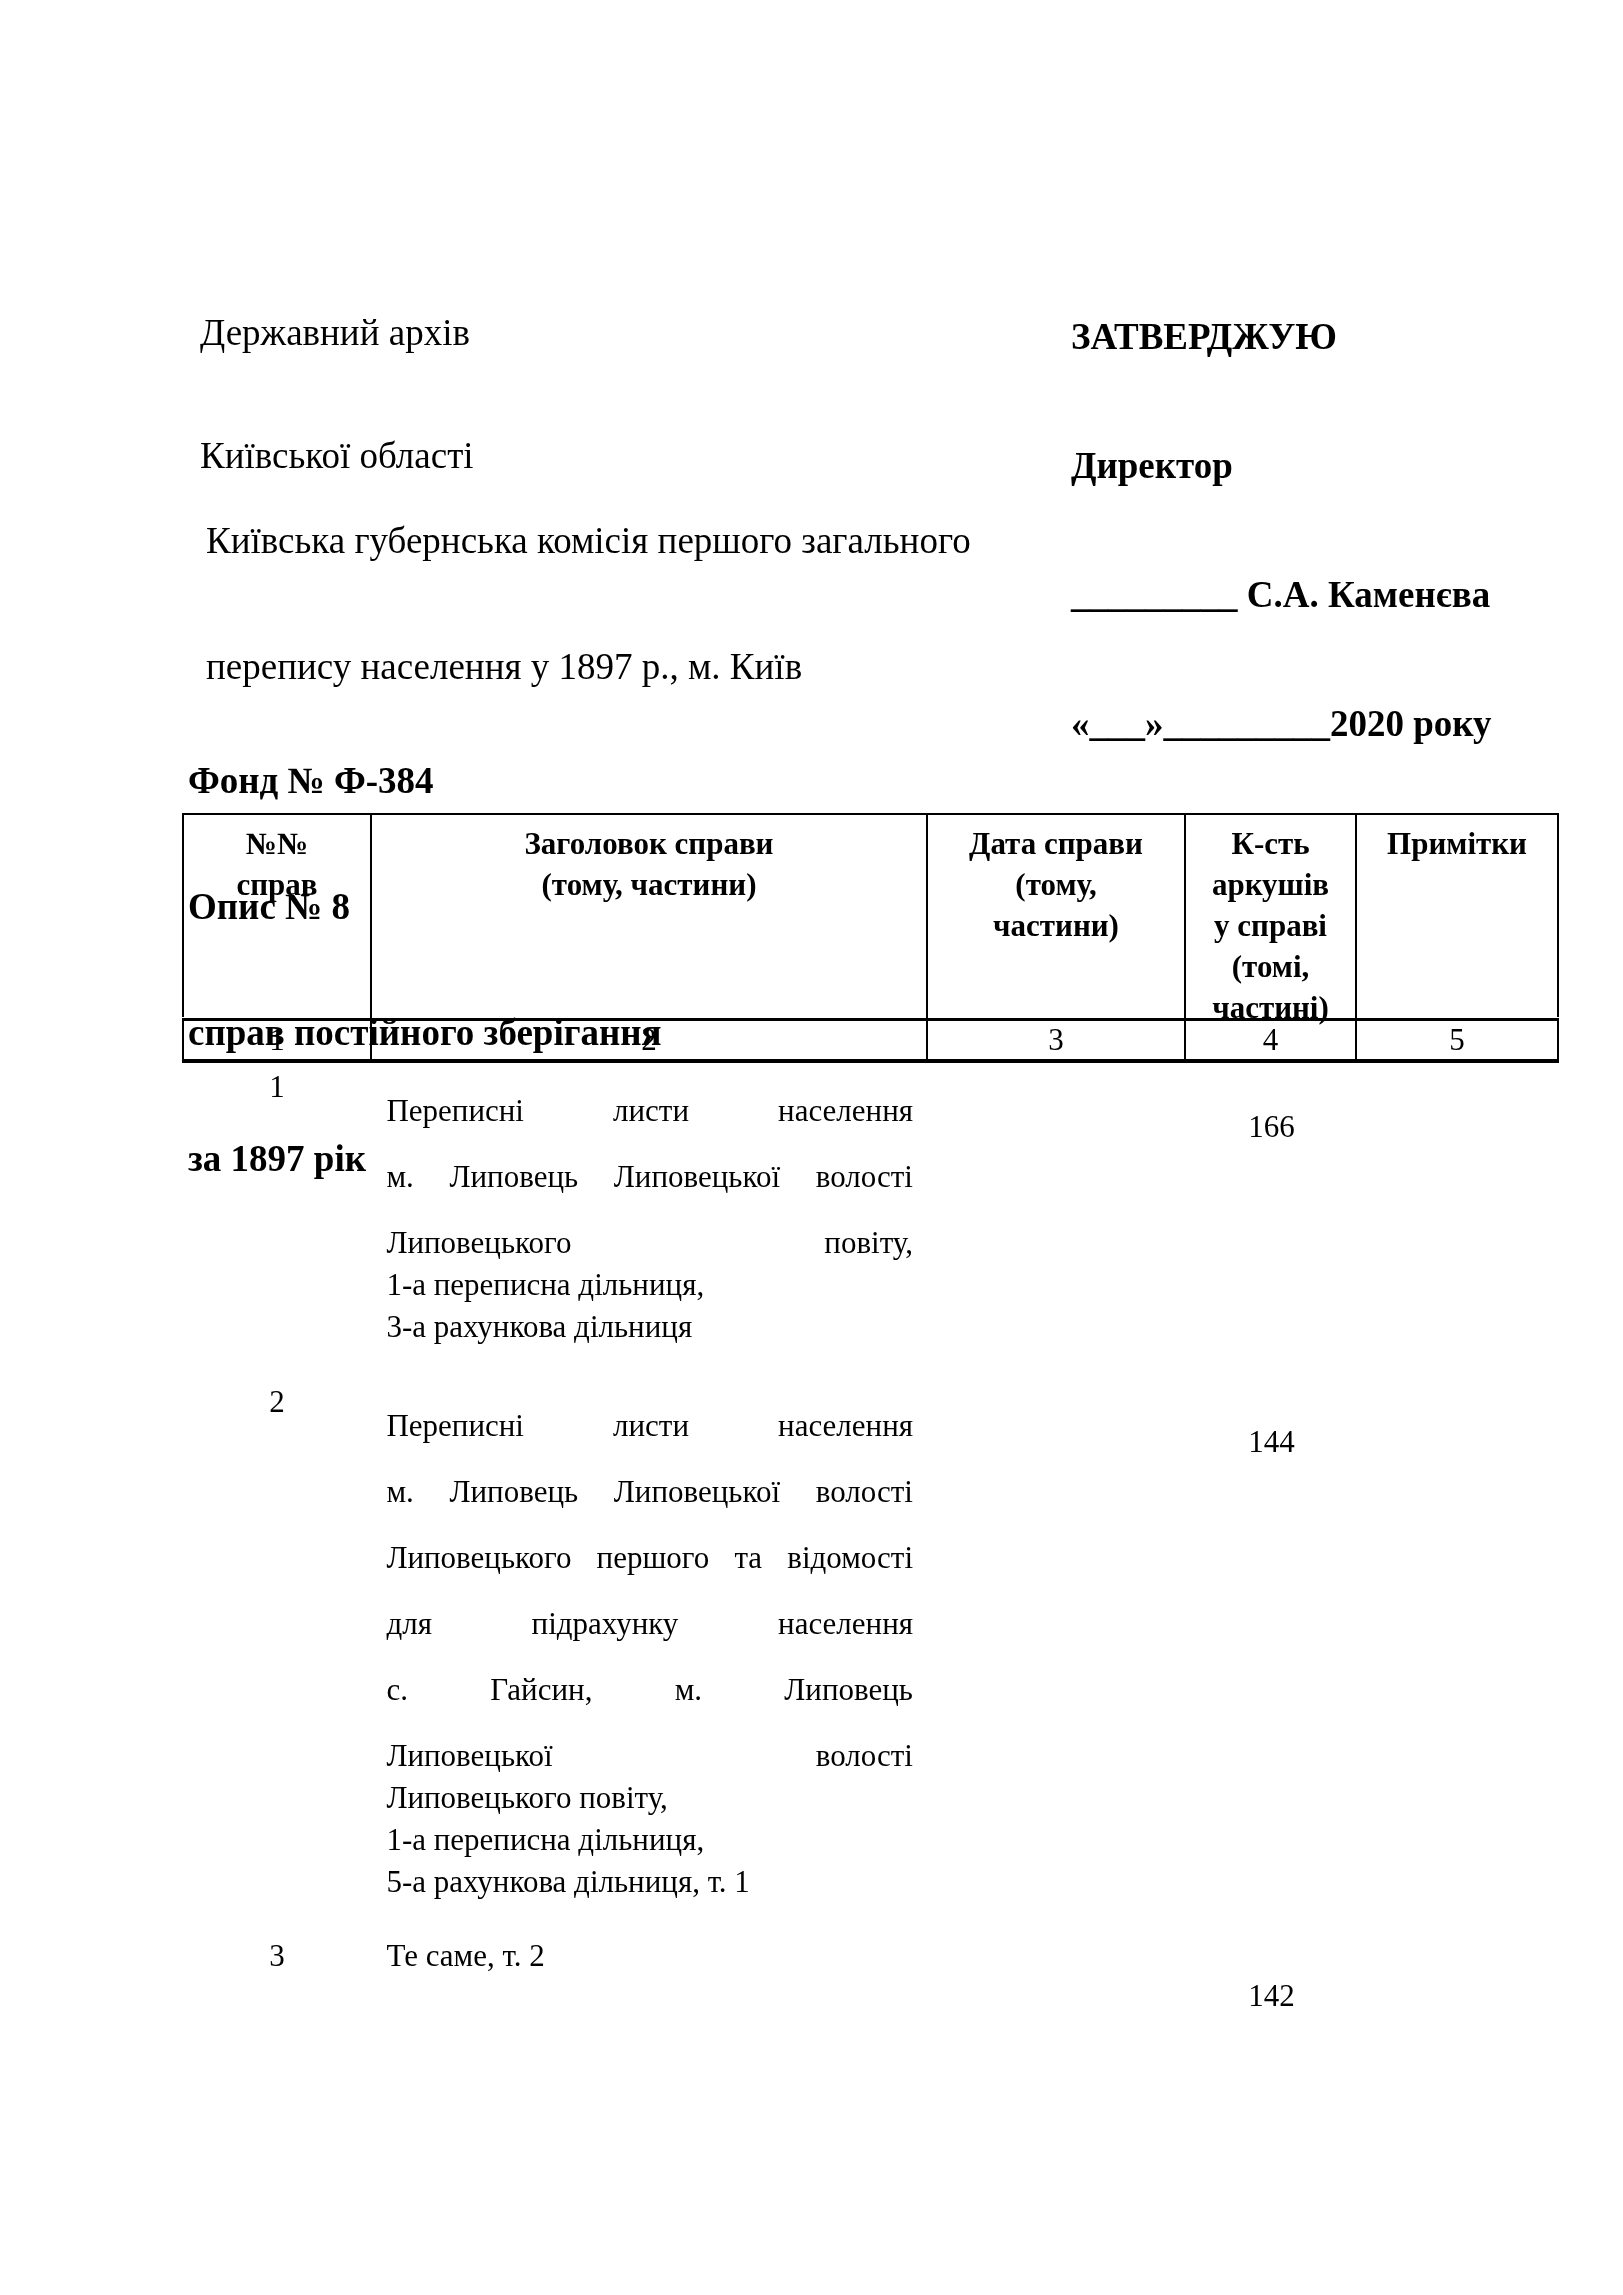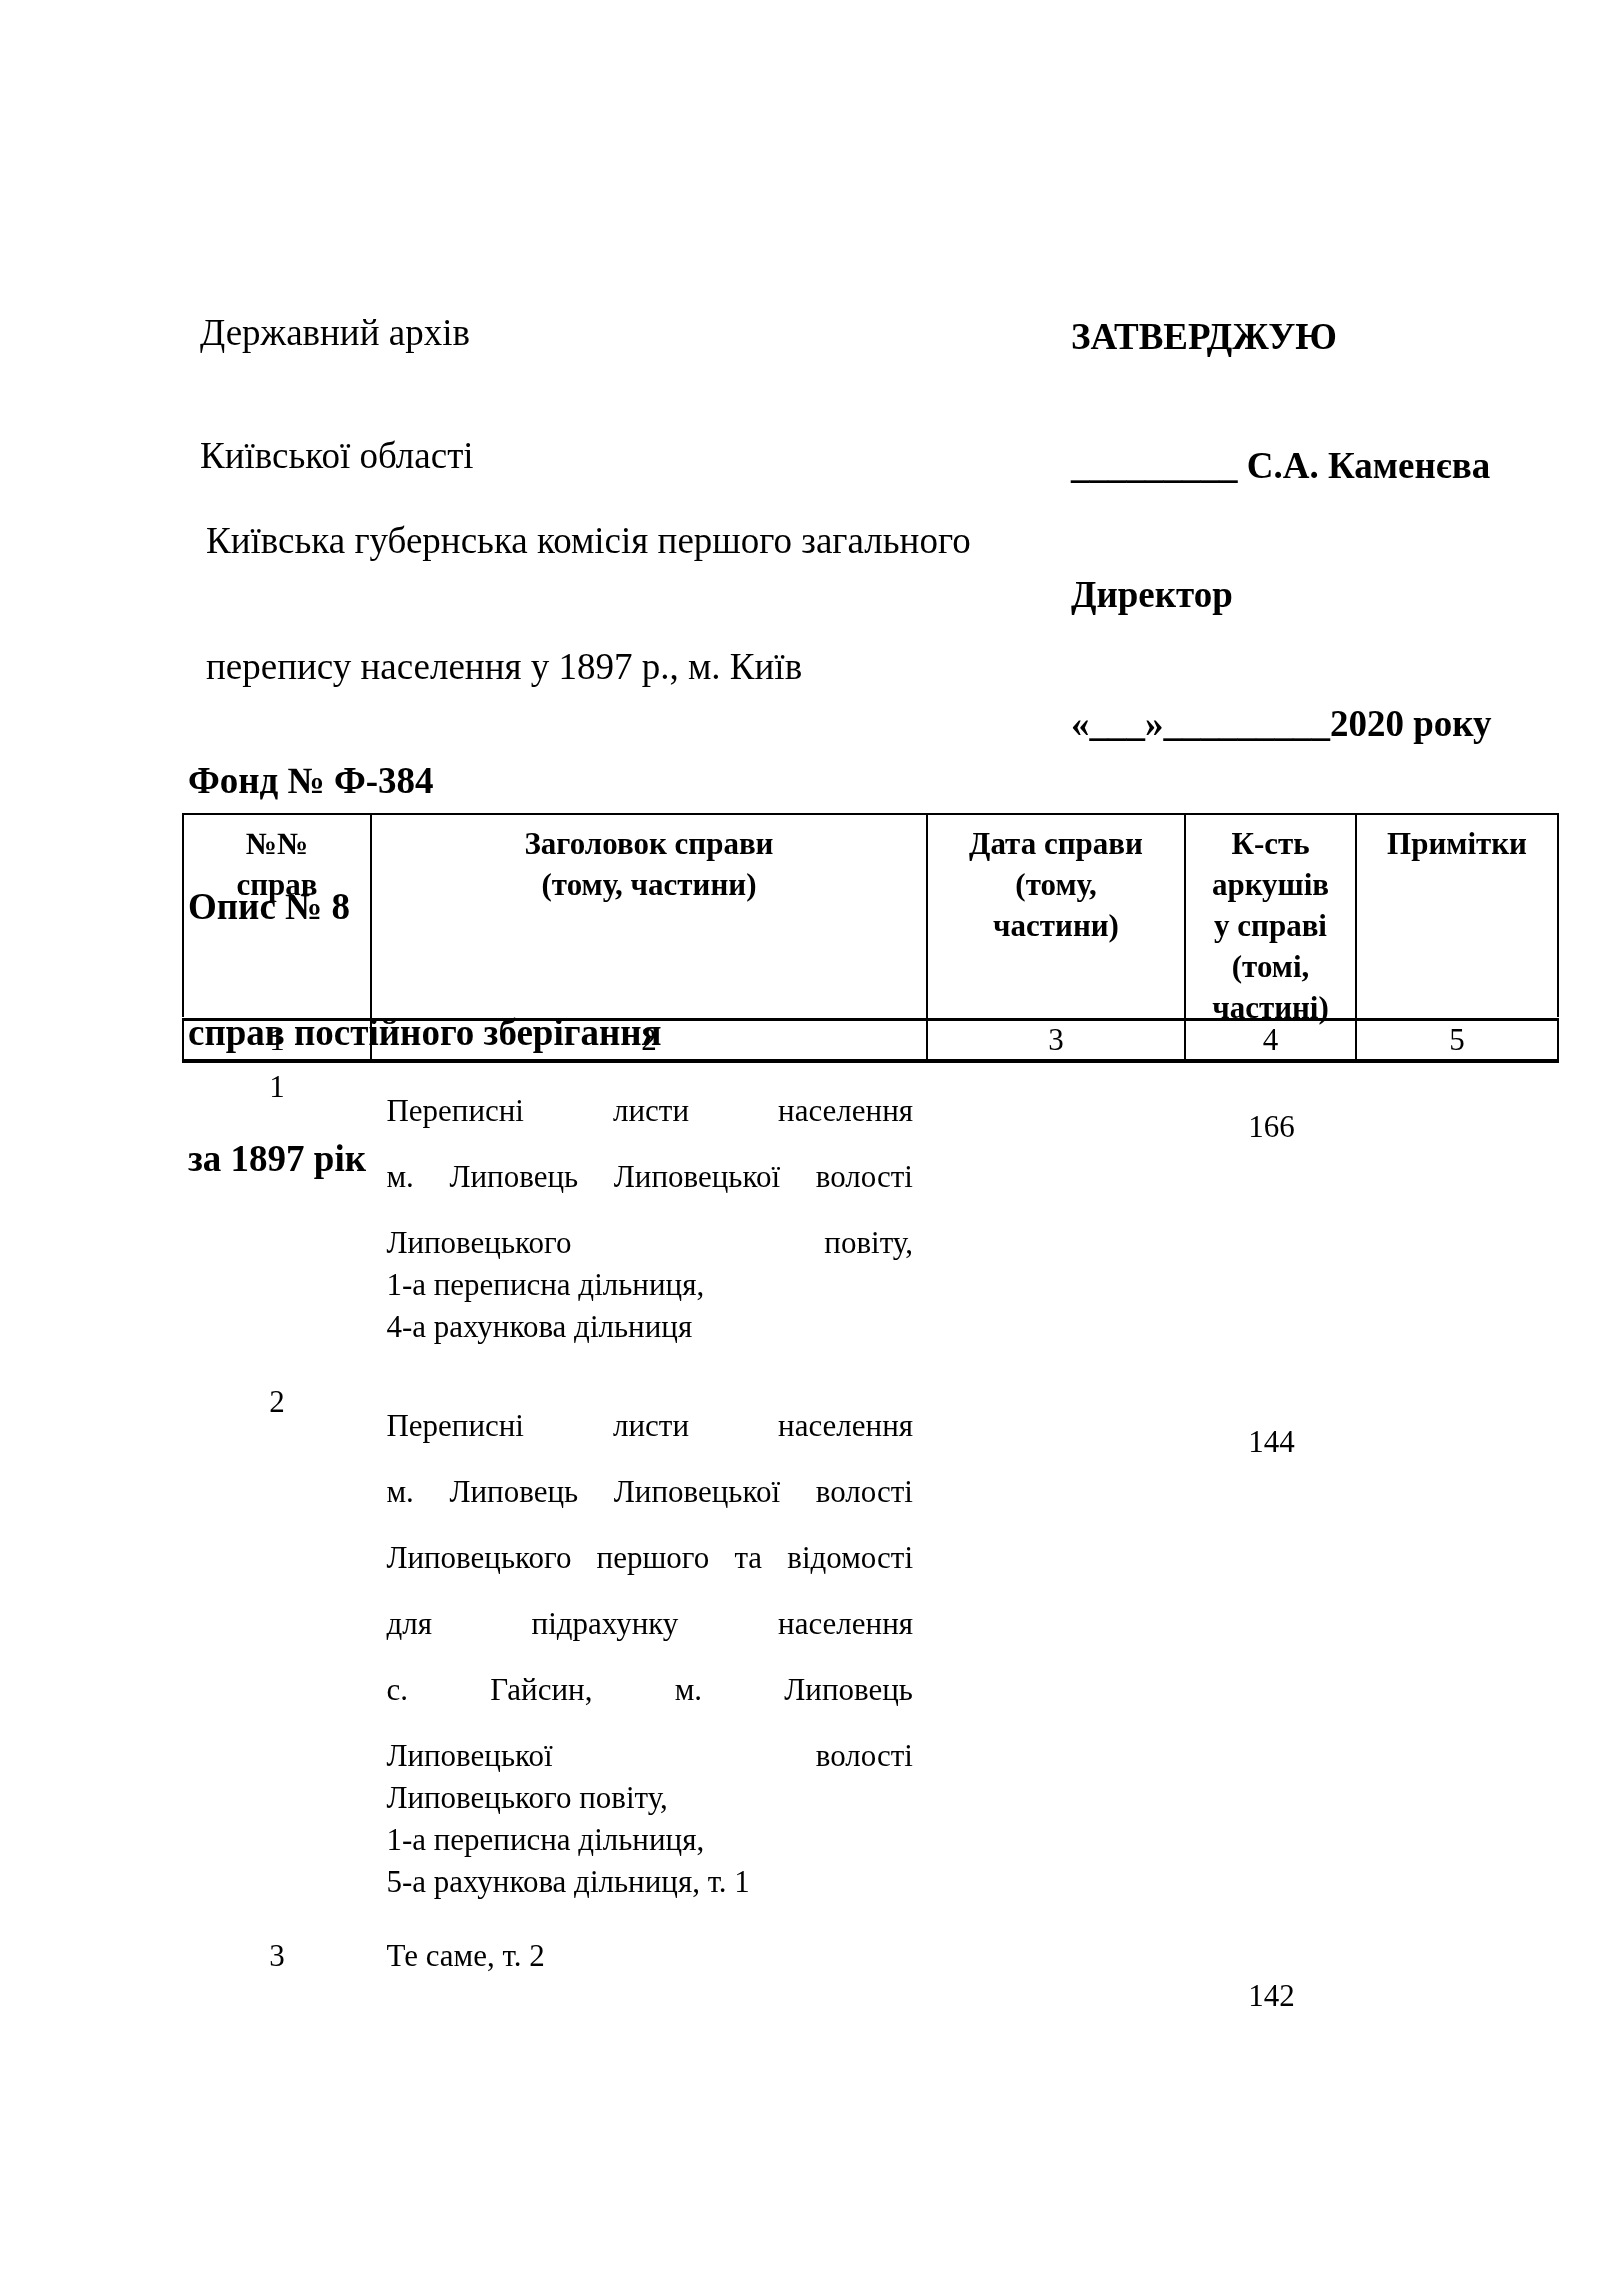--- a/index.html
+++ b/index.html
@@ -58,22 +58,22 @@
 
 <div>
 
   <div class="blk archive">
     <div>Державний архів</div>
     <div>Київської області</div>
   </div>
 
   <div class="blk approval">
     <div>ЗАТВЕРДЖУЮ</div>
+    <div>Директор</div>
     <div>_________ С.А. Каменєва</div>
-    <div>Директор</div>
     <div>«___»_________2020 року</div>
   </div>
 
   <div class="blk creator">
     <div>Київська губернська комісія першого загального</div>
     <div>перепису населення у 1897 р., м. Київ</div>
   </div>
 
   <div class="blk fond">
     <div>Фонд № Ф-384</div>
@@ -118,21 +118,21 @@
 
   <div class="cases">
 
     <div class="case">
       <div class="c-num">1</div>
       <div class="c-title">
         <div class="jl">Переписні листи населення</div>
         <div class="jl">м. Липовець Липовецької волості</div>
         <div class="jl">Липовецького повіту,</div>
         <div class="ll">1-а переписна дільниця,</div>
-        <div class="ll">4-а рахункова дільниця</div>
+        <div class="ll">3-а рахункова дільниця</div>
       </div>
       <div class="c-date"></div>
       <div class="c-sheets">166</div>
       <div class="c-notes"></div>
     </div>
 
     <div class="case">
       <div class="c-num">2</div>
       <div class="c-title">
         <div class="jl">Переписні листи населення</div>

